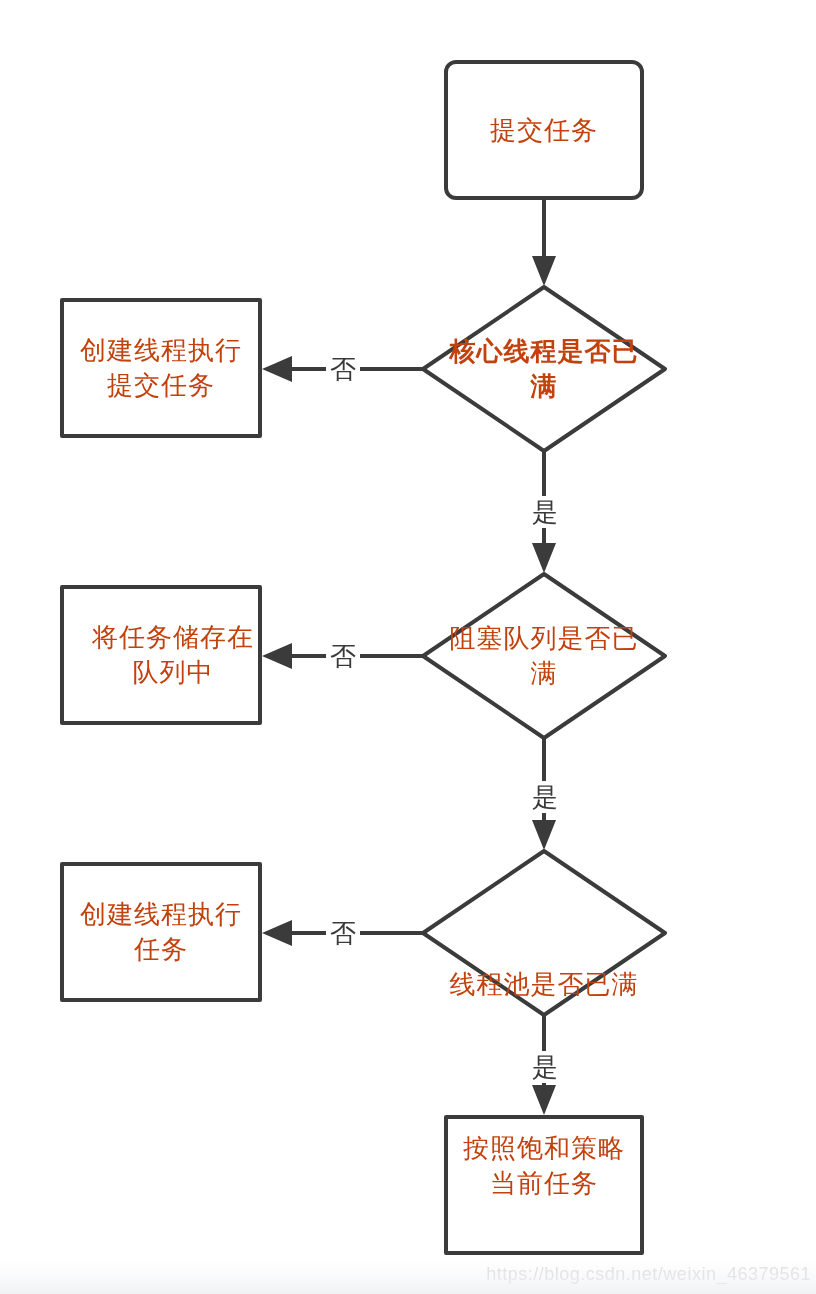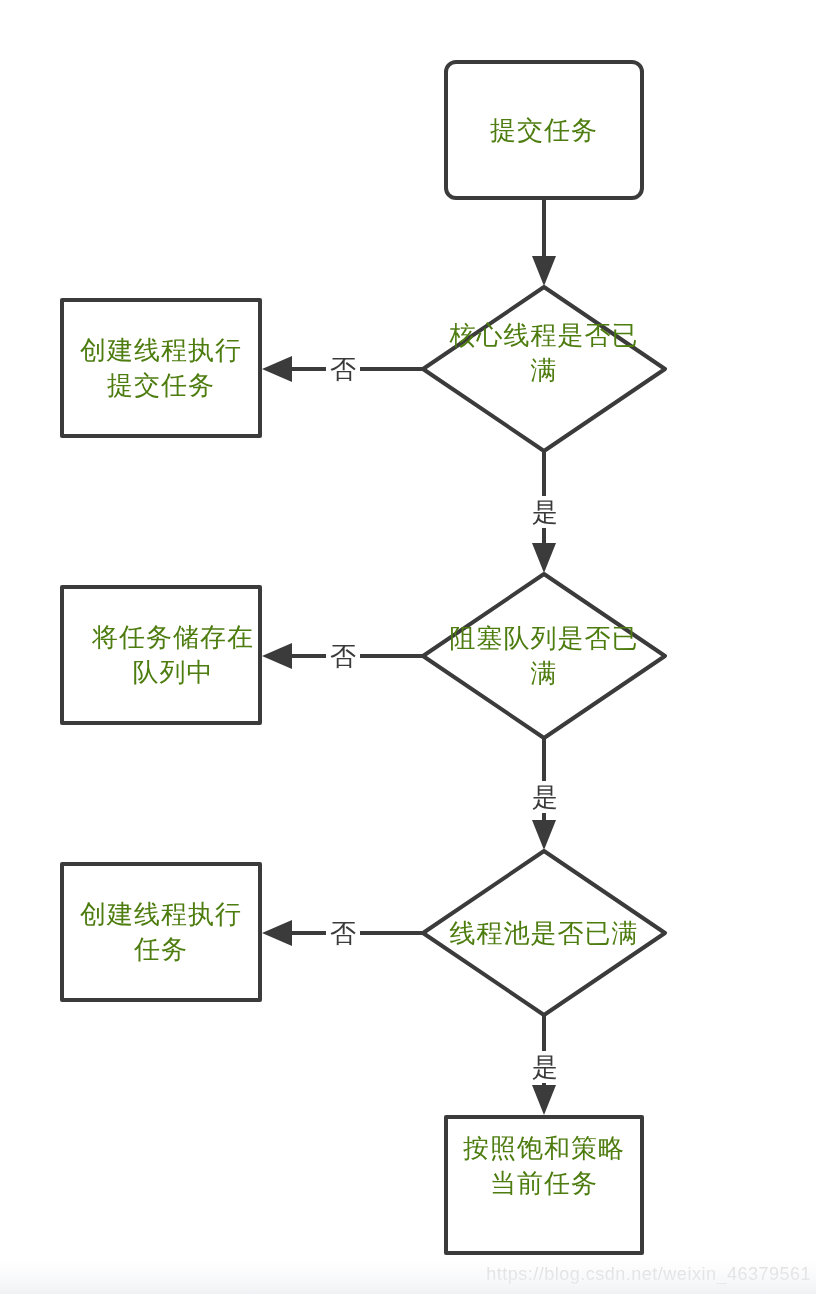--- a/index.html
+++ b/index.html
@@ -32,21 +32,21 @@
   }
   .node-label {
     position: absolute;
     display: flex;
     flex-direction: column;
     justify-content: center;
     align-items: center;
     text-align: center;
     font-size: 26px;
     line-height: 35px;
-    color: #4d7c0f;
+    color: #c2410c;
     letter-spacing: 1px;
   }
   .node-label .ln { display: block; white-space: nowrap; }
   .edge-label {
     position: absolute;
     transform: translate(-50%, -50%);
     background: #ffffff;
     padding: 2px 4px;
     font-size: 26px;
     line-height: 28px;
@@ -107,41 +107,41 @@
     <polygon class="arrow-head" points="262,656 292,643 292,669"></polygon>
 
     <line class="edge-line" x1="423" y1="933" x2="291" y2="933"></line>
     <polygon class="arrow-head" points="262,933 292,920 292,946"></polygon>
   </svg>
 
   <div class="node-label" style="left:444px; top:60px; width:200px; height:140px;">
     <span class="ln">提交任务</span>
   </div>
 
-  <div class="node-label" style="left:424px; top:271px; width:240px; height:164px;">
+  <div class="node-label" style="left:424px; top:287px; width:240px; height:164px;font-weight:bold;">
     <span class="ln">核心线程是否已</span>
     <span class="ln">满</span>
   </div>
 
   <div class="node-label" style="left:60px; top:298px; width:202px; height:140px;">
     <span class="ln">创建线程执行</span>
     <span class="ln">提交任务</span>
   </div>
 
   <div class="node-label" style="left:424px; top:574px; width:240px; height:164px;text-align:right;">
     <span class="ln">阻塞队列是否已</span>
     <span class="ln">满</span>
   </div>
 
   <div class="node-label" style="left:60px; top:585px; width:202px; height:140px;margin-left:12px;">
     <span class="ln">将任务储存在</span>
     <span class="ln">队列中</span>
   </div>
 
-  <div class="node-label" style="left:424px; top:851px; width:240px; height:164px;">
+  <div class="node-label" style="left:424px; top:902px; width:240px; height:164px;">
     <span class="ln">线程池是否已满</span>
   </div>
 
   <div class="node-label" style="left:60px; top:862px; width:202px; height:140px;">
     <span class="ln">创建线程执行</span>
     <span class="ln">任务</span>
   </div>
 
   <div class="node-label" style="left:444px; top:1115px; width:200px; height:101px;">
     <span class="ln">按照饱和策略</span>

